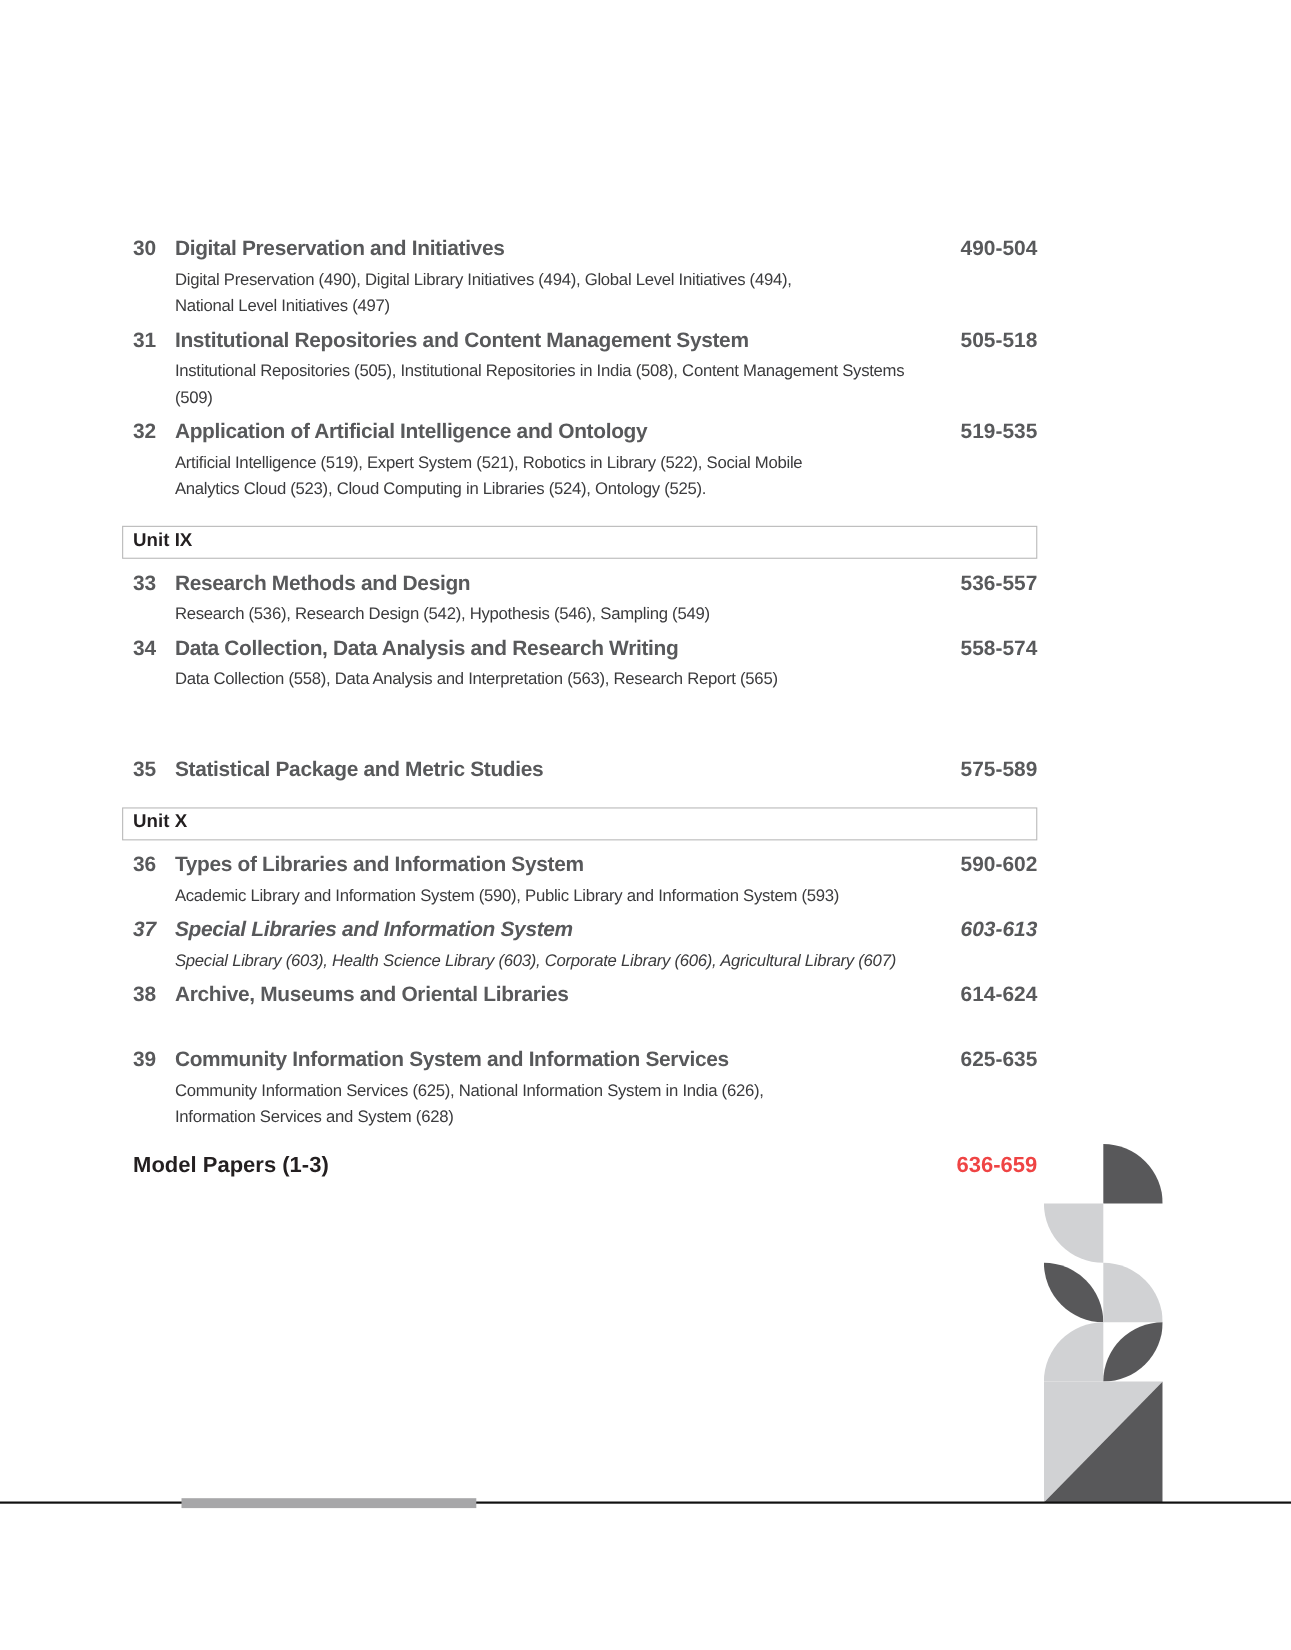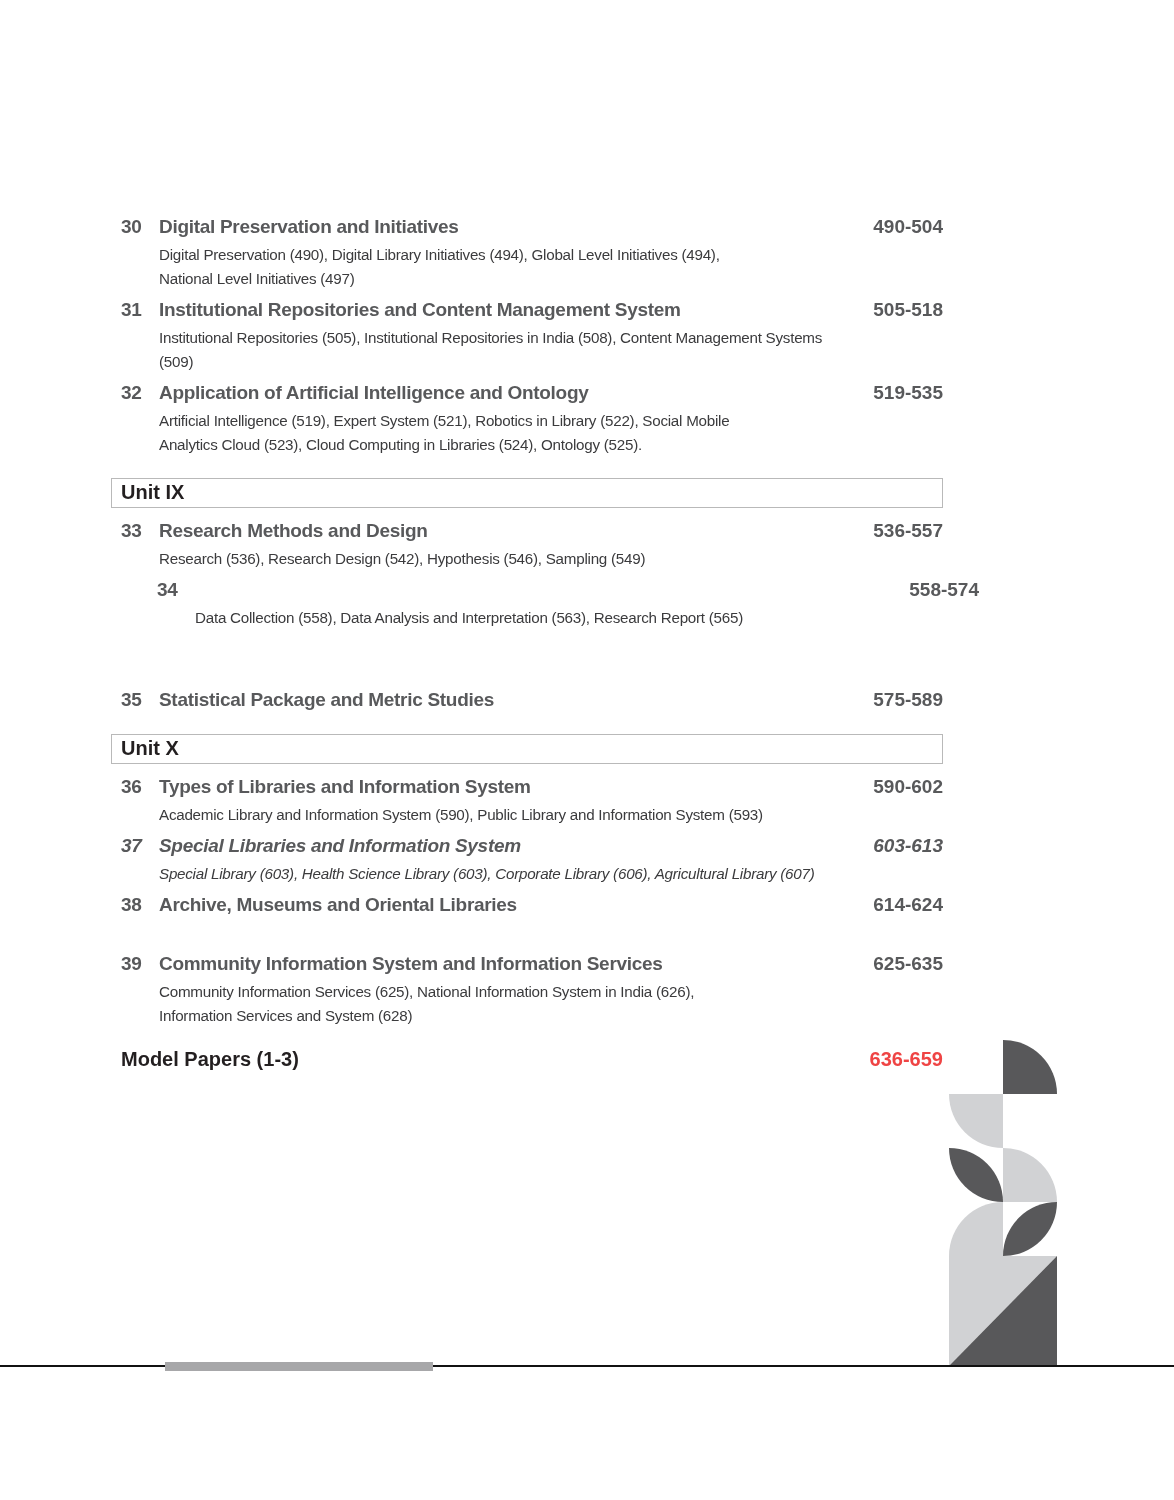--- a/index.html
+++ b/index.html
@@ -6,21 +6,21 @@
   body { width:1174px; height:1500px; position:relative; overflow:hidden;
          font-family:"Liberation Sans", "DejaVu Sans", sans-serif; }
   .toc { position:absolute; left:0; top:0; width:1174px; }
   .chapter { position:absolute; left:121px; width:822px; }
   .ch-head { position:relative; height:24px; }
   .ch-num { position:absolute; left:0; top:0; font-weight:bold; font-size:19px; color:#58595b; letter-spacing:-0.2px; }
   .ch-title { position:absolute; left:38px; top:0; font-weight:bold; font-size:19px; color:#58595b; letter-spacing:-0.3px; white-space:nowrap; }
   .ch-pages { position:absolute; right:0; top:0; font-weight:bold; font-size:19px; color:#58595b; }
   .ch-desc { margin-left:38px; margin-top:3px; font-size:15.2px; line-height:24px; color:#3b3b3d; letter-spacing:-0.25px; white-space:pre-line; }
   .unit-box { position:absolute; left:111px; width:832px; height:30px; border:1px solid #b9b9b9; box-sizing:border-box; }
-  .unit-label { position:absolute; left:9px; top:2px; font-weight:bold; font-size:20px; color:#231f20; }
+  .unit-label { position:absolute; left:9px; top:2px; font-weight:bold; font-size:17px; color:#231f20; }
   .model { position:absolute; left:121px; top:1048px; width:822px; height:28px; }
   .model-label { position:absolute; left:0; top:0; font-weight:bold; font-size:20px; color:#231f20; }
   .model-pages { position:absolute; right:0; top:0; font-weight:bold; font-size:20px; color:#ef4444; }
   .baseline { position:absolute; left:0; top:1365px; width:1174px; height:2px; background:#111; }
   .bar { position:absolute; left:165px; top:1362px; width:268px; height:9px; background:#a7a7a9; }
   .deco { position:absolute; left:949px; top:1040px; width:108px; height:326px; }
 </style>
 </head>
 <body>
 
@@ -62,23 +62,24 @@
 
   <div class="chapter" style="top:520px;">
     <div class="ch-head">
       <span class="ch-num">33</span>
       <span class="ch-title">Research Methods and Design</span>
       <span class="ch-pages">536-557</span>
     </div>
     <div class="ch-desc">Research (536), Research Design (542), Hypothesis (546), Sampling (549)</div>
   </div>
 
-  <div class="chapter" style="top:579px;margin-left:36px;">
+  <div class="chapter" style="top:579px;">
     <div class="ch-head">
       <span class="ch-num">34</span>
+      <span class="ch-title">Data Collection, Data Analysis and Research Writing</span>
       <span class="ch-pages">558-574</span>
     </div>
     <div class="ch-desc">Data Collection (558), Data Analysis and Interpretation (563), Research Report (565)</div>
   </div>
 
   <div class="chapter" style="top:649px;margin-top:40px;">
     <div class="ch-head">
       <span class="ch-num">35</span>
       <span class="ch-title">Statistical Package and Metric Studies</span>
       <span class="ch-pages">575-589</span>

